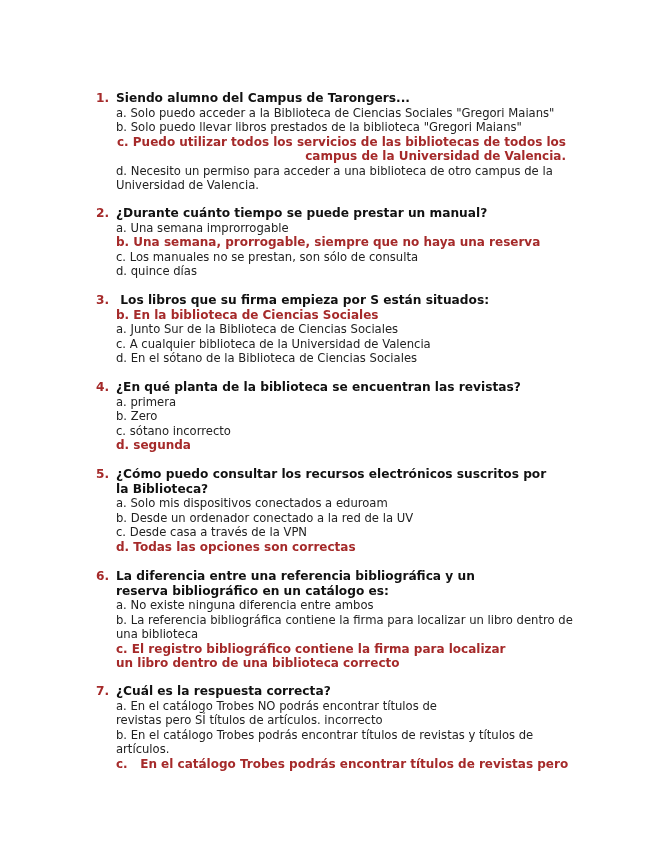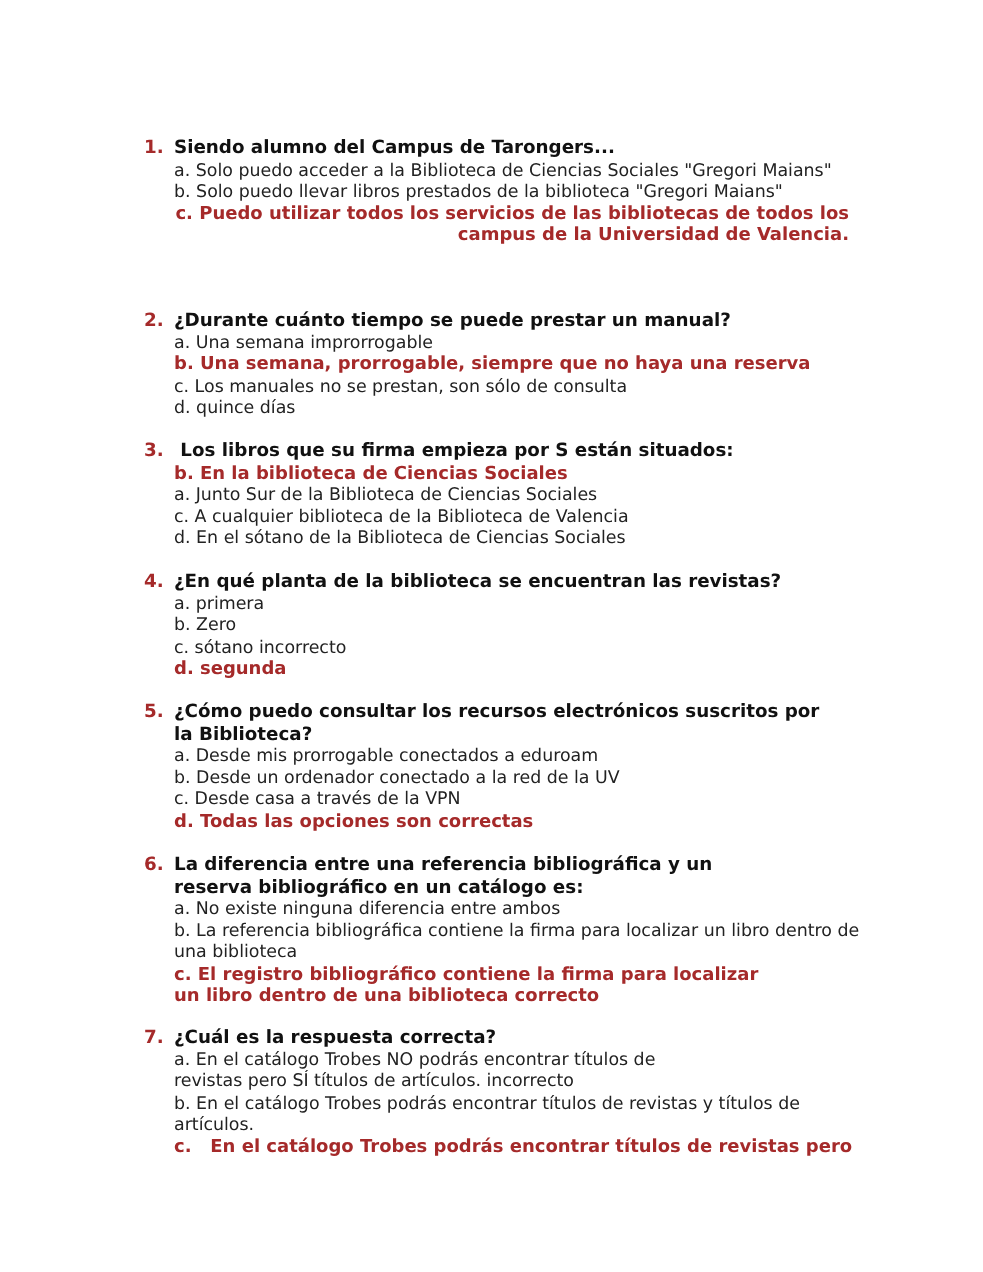--- a/index.html
+++ b/index.html
@@ -61,61 +61,62 @@
 <div class="page">
 
   <div class="question" style="top:91px;">
     <div class="q-head">
       <span class="q-num">1.</span>
       <span>Siendo alumno del Campus de Tarongers...</span>
     </div>
     <div class="opt">a. Solo puedo acceder a la Biblioteca de Ciencias Sociales "Gregori Maians"</div>
     <div class="opt">b. Solo puedo llevar libros prestados de la biblioteca "Gregori Maians"</div>
     <div class="opt correct" style="padding-right:10px;text-align:right;">c. Puedo utilizar todos los servicios de las bibliotecas de todos los campus de la Universidad de Valencia.</div>
+    <div class="opt">d. Necesito un permiso para acceder a una biblioteca de otro campus de la Universidad de Valencia.</div>
   </div>
 
   <div class="question" style="top:206px;">
     <div class="q-head">
       <span class="q-num">2.</span>
       <span>¿Durante cuánto tiempo se puede prestar un manual?</span>
     </div>
     <div class="opt">a.  Una semana improrrogable</div>
     <div class="opt correct">b.  Una semana, prorrogable, siempre que no haya una reserva</div>
     <div class="opt">c.  Los manuales no se prestan, son sólo de consulta</div>
     <div class="opt">d.   quince días</div>
   </div>
 
   <div class="question" style="top:293px;">
     <div class="q-head">
       <span class="q-num">3.</span>
       <span style="white-space:pre;"> Los libros que su firma empieza por S están situados:</span>
     </div>
     <div class="opt correct">b.  En la biblioteca de Ciencias Sociales</div>
     <div class="opt">a.  Junto Sur de la Biblioteca de Ciencias Sociales</div>
-    <div class="opt">c.  A cualquier biblioteca de la Biblioteca de Valencia</div>
+    <div class="opt">c.  A cualquier biblioteca de la Universidad de Valencia</div>
     <div class="opt">d.  En el sótano de la Biblioteca de Ciencias Sociales</div>
   </div>
 
   <div class="question" style="top:380px;">
     <div class="q-head">
       <span class="q-num">4.</span>
       <span>¿En qué planta de la biblioteca se encuentran las revistas?</span>
     </div>
     <div class="opt">a.  primera</div>
     <div class="opt">b.  Zero</div>
     <div class="opt">c.  sótano incorrecto</div>
     <div class="opt correct">d.  segunda</div>
   </div>
 
   <div class="question" style="top:467px;">
     <div class="q-head" style="padding-right:20px;">
       <span class="q-num">5.</span>
       <span>¿Cómo puedo consultar los recursos electrónicos suscritos por la Biblioteca?</span>
     </div>
-    <div class="opt">a.  Desde mis prorrogable conectados a eduroam</div>
+    <div class="opt">a.  Solo mis dispositivos conectados a eduroam</div>
     <div class="opt">b.  Desde un ordenador conectado a la red de la UV</div>
     <div class="opt">c.  Desde casa a través de la VPN</div>
     <div class="opt correct">d.  Todas las opciones son correctas</div>
   </div>
 
   <div class="question" style="top:569px;">
     <div class="q-head" style="padding-right:60px;">
       <span class="q-num">6.</span>
       <span>La diferencia entre una referencia bibliográfica y un reserva bibliográfico en un catálogo es:</span>
     </div>

